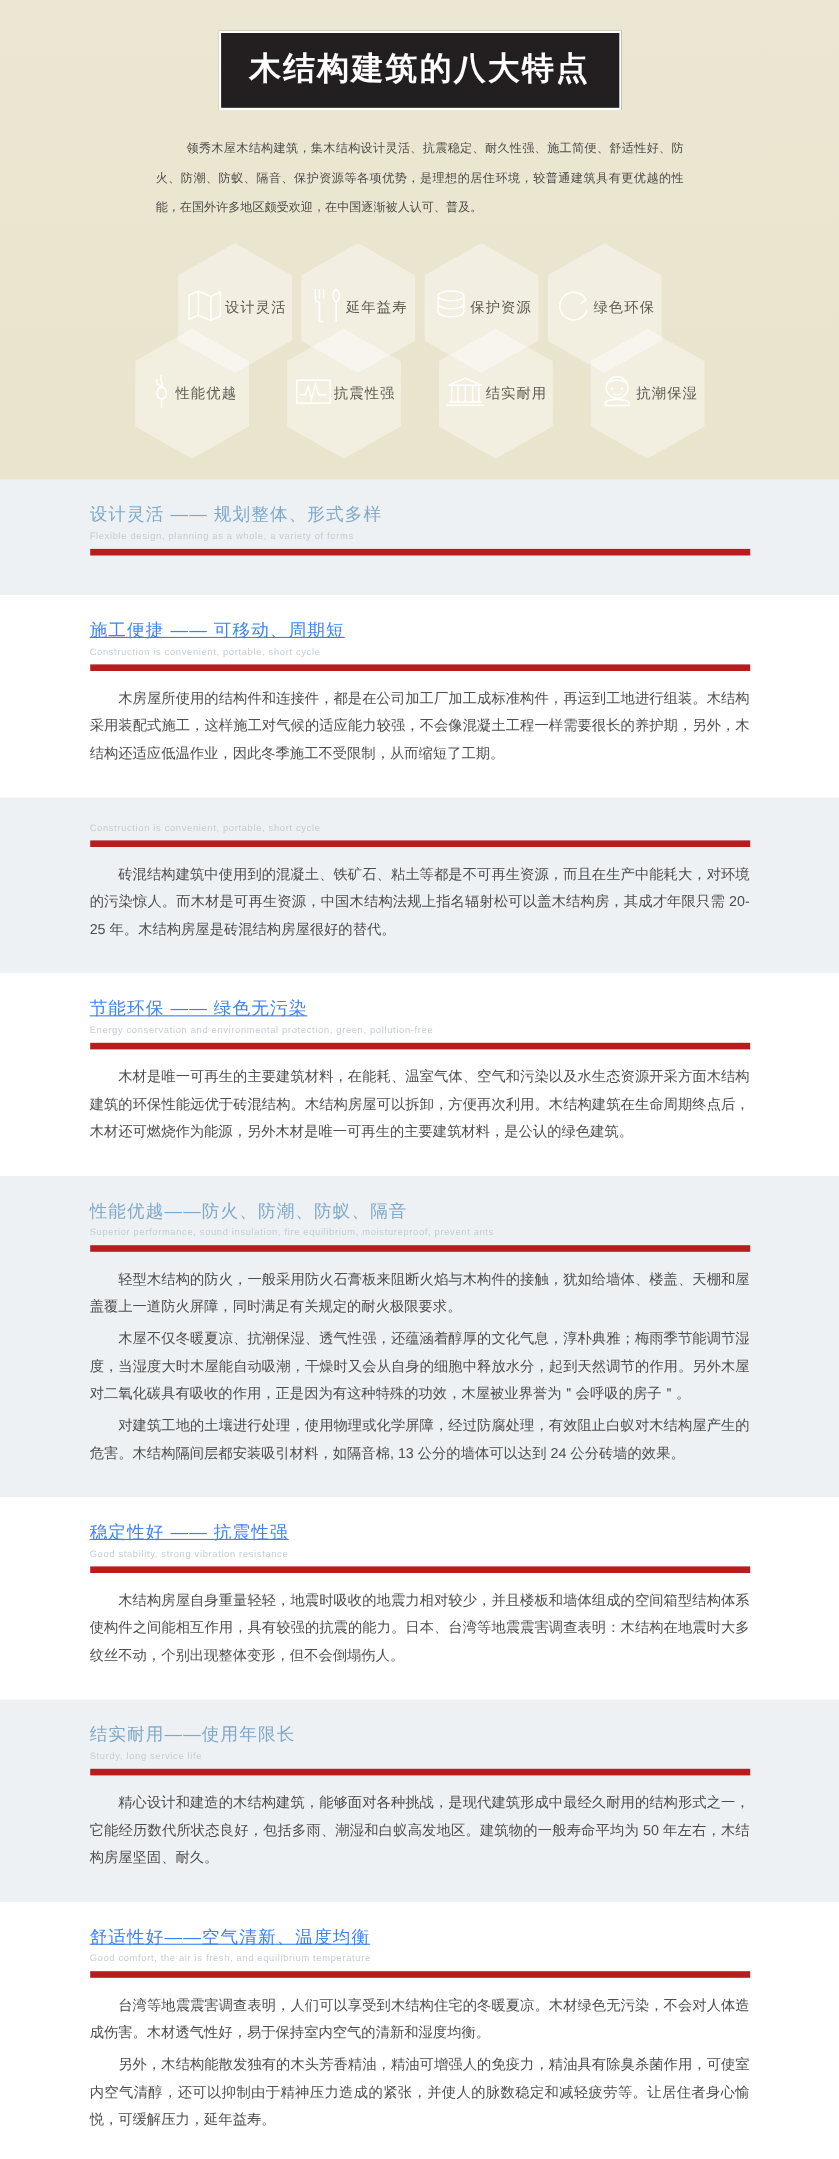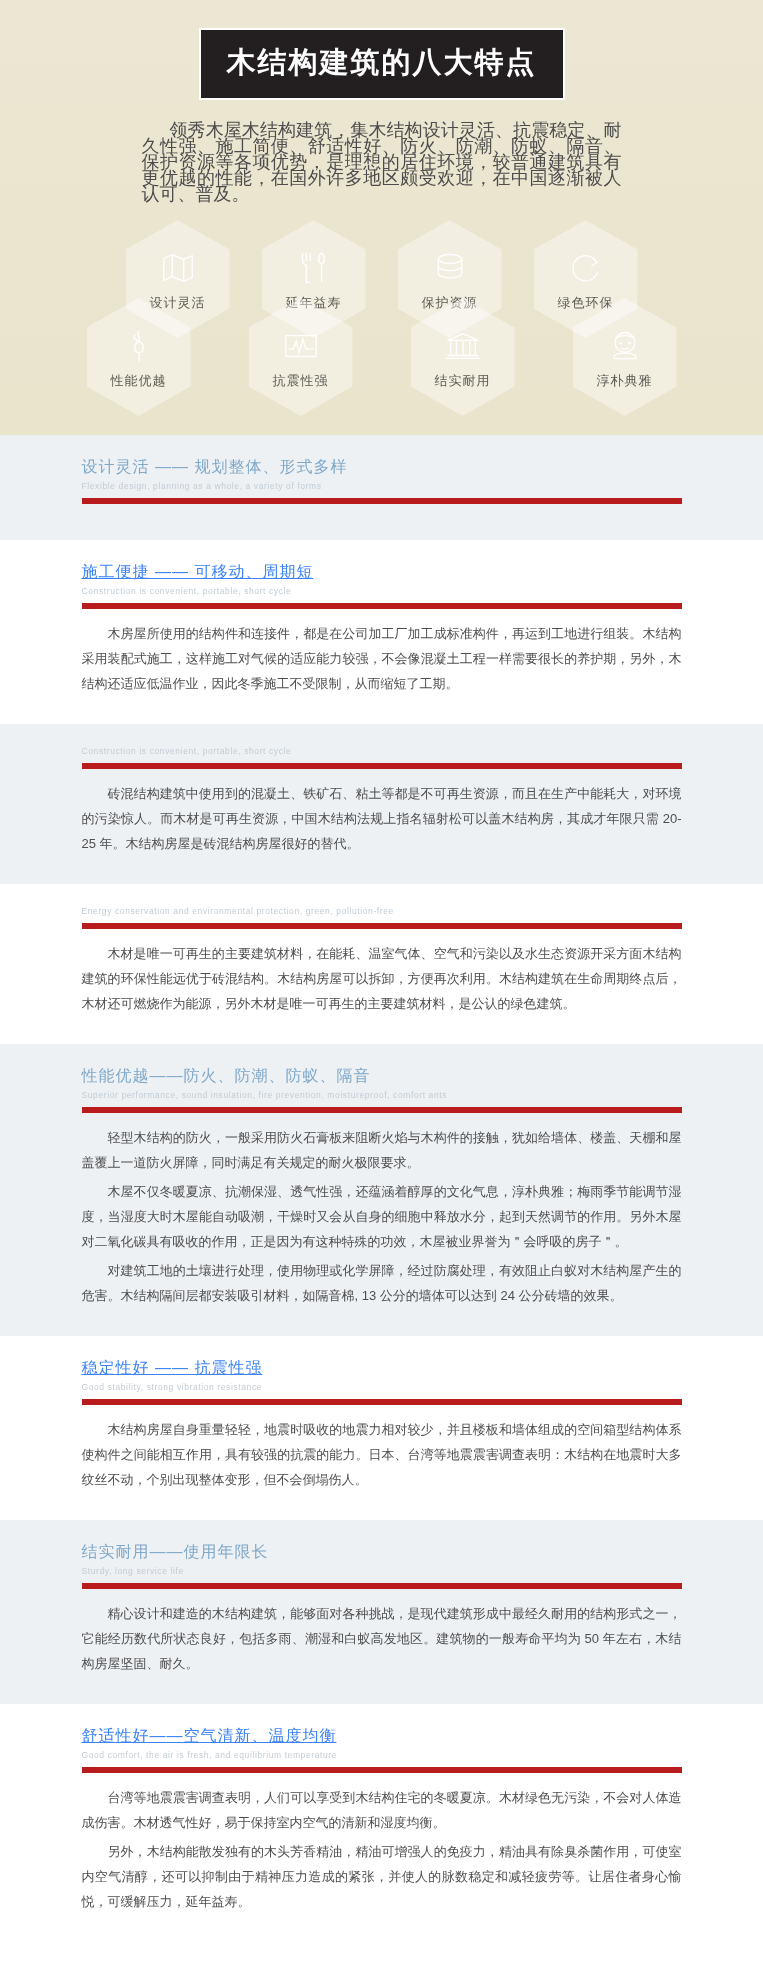--- a/index.html
+++ b/index.html
@@ -26,41 +26,41 @@
     font-size:29px;
     letter-spacing:2px;
     padding:13px 26px 15px 26px;
     border:2px solid #ffffff;
     box-shadow:0 0 0 1px #231f20 inset;
     font-weight:bold;
   }
   .hero-desc{
     margin:22px auto 0 auto;
     width:480px;
-    font-size:18px;
-    line-height:16px;
+    font-size:11px;
+    line-height:27px;
     color:#4c4c4c;
     text-align:justify;
     text-indent:28px;
   }
 
   
   .hex-area{
     margin-top:18px;
     height:215px;
     position:relative;
   }
   .hex-row{position:absolute;left:0;width:763px;display:flex;justify-content:center;}
   .hex-row.r1{top:0;}
   .hex-row.r2{top:78px;gap:26px;}
   .hex{
     width:104px;height:118px;
-    margin:0 16px;
+    margin:0 4px;
     position:relative;
-    display:flex;flex-direction:column;align-items:center;justify-content:center;
+    display:flex;flex-direction:row;align-items:center;justify-content:center;
     background:rgba(255,255,255,0.40);
     -webkit-clip-path:polygon(50% 0%,100% 25%,100% 75%,50% 100%,0% 75%,0% 25%);
     clip-path:polygon(50% 0%,100% 25%,100% 75%,50% 100%,0% 75%,0% 25%);
   }
   .hex .ic{height:44px;display:flex;align-items:center;justify-content:center;margin-bottom:4px;}
   .hex .lbl{font-size:13px;color:#5b5b52;letter-spacing:1px;}
   .hex svg{display:block;}
 
   
   .sec{padding:22px 0 24px 0;}
@@ -181,21 +181,21 @@
           <div class="ic">
             <svg width="36" height="36" viewBox="0 0 40 40" fill="none" stroke="#ffffff" stroke-width="1.4">
               <circle cx="20" cy="16" r="11"></circle>
               <path d="M9 13 C12 7 28 7 31 13"></path>
               <circle cx="15" cy="17" r="1.4" fill="#ffffff" stroke="none"></circle>
               <circle cx="25" cy="17" r="1.4" fill="#ffffff" stroke="none"></circle>
               <path d="M16 22 C18 24 22 24 24 22"></path>
               <path d="M8 31 C11 27 29 27 32 31 L32 34 L8 34 Z"></path>
             </svg>
           </div>
-          <div class="lbl">淳朴典雅</div>
+          <div class="lbl">抗潮保湿</div>
         </div>
       </div>
 
     </div>
   </div>
 
   <div id="sections">
       <div class="sec alt">
         <div class="sec-inner">
           <div class="sec-head">
@@ -221,32 +221,33 @@
             <p class="sec-sub">Construction is convenient, portable, short cycle</p>
           </div>
           <div class="sec-body">
             <p>砖混结构建筑中使用到的混凝土、铁矿石、粘土等都是不可再生资源，而且在生产中能耗大，对环境的污染惊人。而木材是可再生资源，中国木结构法规上指名辐射松可以盖木结构房，其成才年限只需 20-25 年。木结构房屋是砖混结构房屋很好的替代。</p>
           </div>
         </div>
       </div>
       <div class="sec plain">
         <div class="sec-inner">
           <div class="sec-head">
+            <h2 class="sec-title t-dark">节能环保 —— 绿色无污染</h2>
             <p class="sec-sub">Energy conservation and environmental protection, green, pollution-free</p>
           </div>
           <div class="sec-body">
             <p>木材是唯一可再生的主要建筑材料，在能耗、温室气体、空气和污染以及水生态资源开采方面木结构建筑的环保性能远优于砖混结构。木结构房屋可以拆卸，方便再次利用。木结构建筑在生命周期终点后，木材还可燃烧作为能源，另外木材是唯一可再生的主要建筑材料，是公认的绿色建筑。</p>
           </div>
         </div>
       </div>
       <div class="sec alt">
         <div class="sec-inner">
           <div class="sec-head">
             <h2 class="sec-title t-blue">性能优越——防火、防潮、防蚁、隔音</h2>
-            <p class="sec-sub">Superior performance, sound insulation, fire prevention, moistureproof, comfort ants</p>
+            <p class="sec-sub">Superior performance, sound insulation, fire equilibrium, moistureproof, prevent ants</p>
           </div>
           <div class="sec-body">
             <p>轻型木结构的防火，一般采用防火石膏板来阻断火焰与木构件的接触，犹如给墙体、楼盖、天棚和屋盖覆上一道防火屏障，同时满足有关规定的耐火极限要求。</p>
             <p>木屋不仅冬暖夏凉、抗潮保湿、透气性强，还蕴涵着醇厚的文化气息，淳朴典雅；梅雨季节能调节湿度，当湿度大时木屋能自动吸潮，干燥时又会从自身的细胞中释放水分，起到天然调节的作用。另外木屋对二氧化碳具有吸收的作用，正是因为有这种特殊的功效，木屋被业界誉为＂会呼吸的房子＂。</p>
             <p>对建筑工地的土壤进行处理，使用物理或化学屏障，经过防腐处理，有效阻止白蚁对木结构屋产生的危害。木结构隔间层都安装吸引材料，如隔音棉, 13 公分的墙体可以达到 24 公分砖墙的效果。</p>
           </div>
         </div>
       </div>
       <div class="sec plain">
         <div class="sec-inner">

